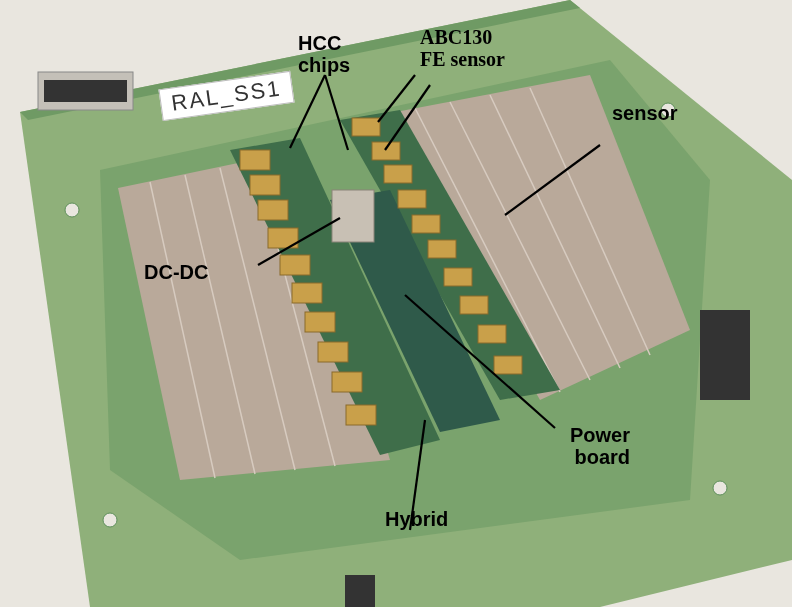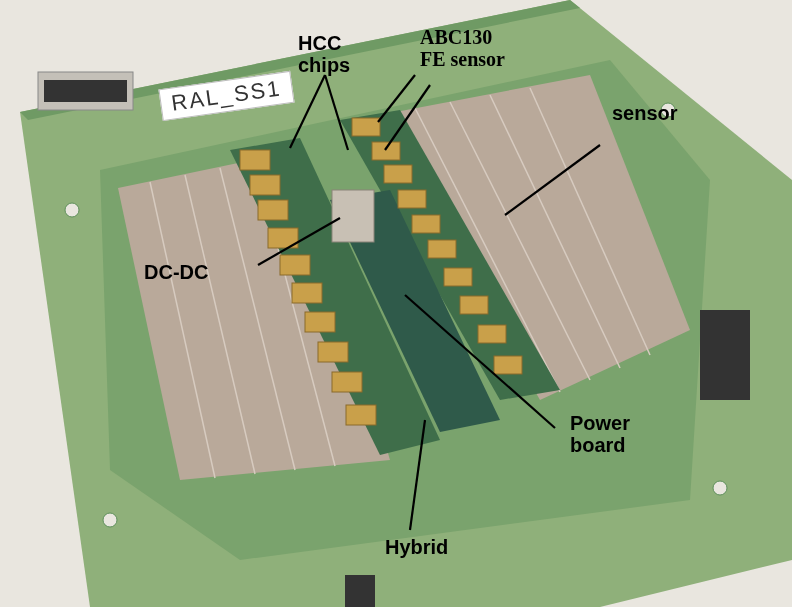--- a/index.html
+++ b/index.html
@@ -100,20 +100,20 @@
   <div class="label" style="left:420px;top:26px;font-family:Liberation Serif, serif;">
     <div>ABC130</div>
     <div>FE sensor</div>
   </div>
   <div class="label" style="left:612px;top:102px;">
     <div>sensor</div>
   </div>
   <div class="label" style="left:144px;top:250px;margin-top:11px;">
     <div>DC-DC</div>
   </div>
-  <div class="label" style="left:570px;top:412px;">
+  <div class="label" style="left:570px;top:424px;text-align:right;">
     <div>Power</div>
     <div>board</div>
   </div>
-  <div class="label" style="left:385px;top:536px;text-align:right;">
+  <div class="label" style="left:385px;top:508px;text-align:right;">
     <div>Hybrid</div>
   </div>
 </div>
 
 </body></html>

